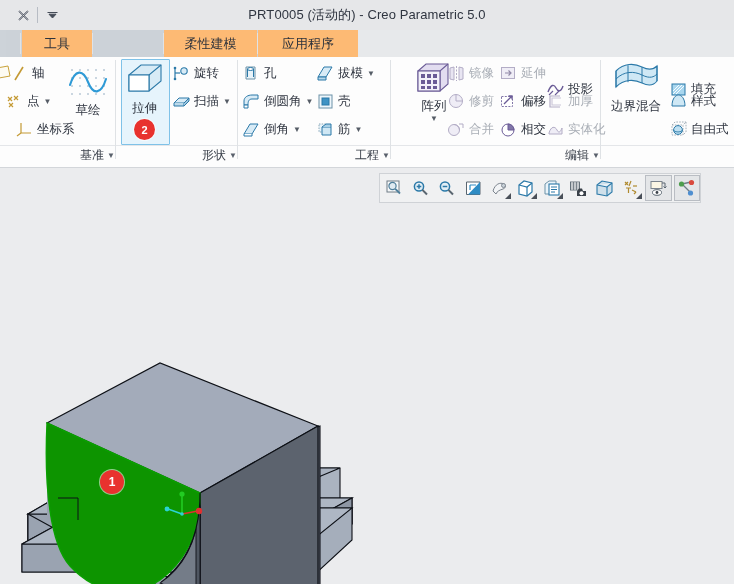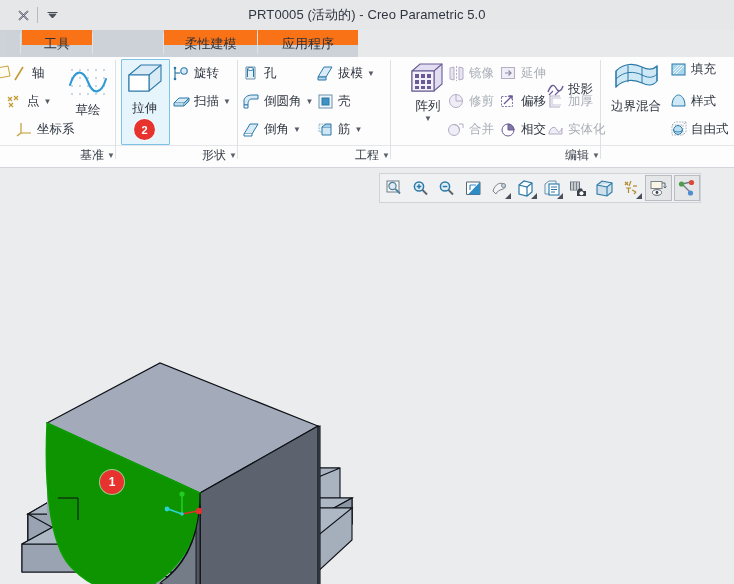--- a/index.html
+++ b/index.html
@@ -18,22 +18,22 @@
     color:#3b4250;font-size:13px;line-height:1;}
   .qat-sep{width:1px;height:16px;background:#b7bcc4;margin:0 5px 0 3px;}
   .qat-caret{width:18px;height:22px;display:flex;align-items:center;justify-content:center;
     color:#444b57;font-size:9px;}
   .title-text{position:absolute;left:0;top:0;width:734px;height:30px;line-height:30px;
     text-align:center;font-size:13px;color:#2f3540;letter-spacing:.1px;}
 
   
   .tabrow{position:absolute;left:0;top:30px;width:734px;height:27px;background:#ccd2d8;}
   .tabrow .tab-left-stub{position:absolute;left:0;top:0;width:6px;height:27px;background:#cdd3d9;}
-  .tab{position:absolute;top:0;height:15px;line-height:27px;text-align:center;
-    font-size:13px;color:#2d323b;background:#f97316;cursor:default;}
+  .tab{position:absolute;top:0;height:27px;line-height:27px;text-align:center;
+    font-size:13px;color:#2d323b;background:#fdba74;cursor:default;}
   .tab-seam{position:absolute;top:3px;width:1px;height:21px;background:#e2e6ea;opacity:.85;}
   .tabrow .filler{position:absolute;top:0;right:0;height:27px;background:#e7e9eb;}
 
   
   .ribbon{position:absolute;left:0;top:57px;width:734px;height:110px;background:#fdfdfd;
     border-bottom:1px solid #d3d6da;}
   .grp{position:absolute;top:0;height:110px;}
   .grp-sep{position:absolute;top:3px;width:1px;height:99px;background:#dfe2e5;}
   .grp-label{position:absolute;bottom:2px;left:0;width:100%;height:20px;line-height:20px;
     text-align:right;font-size:12px;color:#3b414b;}
@@ -316,21 +316,21 @@
       </div>
 
       <div class="grp-label">
         <span>工程</span><span class="ca">▼</span>
       </div>
     </div>
 
     <div class="grp" style="left:391px;width:209px">
       <div class="grp-divider" style="width:209px"></div>
 
-      <div class="bigitem" style="left:16px;top:4px;width:42px">
+      <div class="bigitem" style="left:22px;top:4px;width:42px">
         <span>
           <svg width="38" height="36" viewBox="0 0 38 36">
             <path d="M3 10 L11 3 L33 3 L33 23 L25 30 L3 30 Z" fill="#e2ddf0" stroke="#6a5b96" stroke-width="1.1"></path>
             <path d="M3 10 L25 10 L33 3" fill="none" stroke="#6a5b96" stroke-width="1.1"></path>
             <path d="M25 10 L25 30" fill="none" stroke="#6a5b96" stroke-width="1.1"></path>
             <rect x="3" y="10" width="22" height="20" fill="#f2f0f9" stroke="#6a5b96" stroke-width="1.1"></rect>
             <g fill="#6a5b96">
               <rect x="6" y="13" width="4" height="4"></rect>
                 <rect x="12" y="13" width="4" height="4"></rect>
                 <rect x="18" y="13" width="4" height="4"></rect>
@@ -450,21 +450,21 @@
         <span>
           <svg width="48" height="36" viewBox="0 0 48 36">
             <path d="M4 10 C12 2, 22 2, 30 6 C38 10, 42 8, 45 5 L45 20 C42 24, 38 26, 30 22 C22 18, 12 18, 4 26 Z" fill="#cfe8f5" stroke="#2b79a8" stroke-width="1.1"></path>
             <path d="M4 10 L4 26 M16 4.3 L16 21.2 M30 6 L30 22 M45 5 L45 20" stroke="#2b79a8" stroke-width="1" fill="none"></path>
             <path d="M4 18 C12 10, 22 10, 30 14 C38 18, 42 16, 45 13" stroke="#2b79a8" stroke-width="1" fill="none"></path>
           </svg>
         </span>
         <span class="biglbl">边界混合</span>
       </div>
 
-      <div class="item" style="left:68px;top:0">
+      <div class="item" style="left:68px;top:20px">
         <span class="ic">
           <svg width="19" height="19" viewBox="0 0 19 19">
             <rect x="3" y="4" width="13" height="11" fill="#a8d6ee" stroke="#2b79a8" stroke-width="1"></rect>
             <g stroke="#ffffff" stroke-width="0.9">
               <path d="M4 14 L13 5"></path>
                 <path d="M7 14 L15 6"></path>
                 <path d="M4 11 L10 5"></path>
             </g>
           </svg>
         </span>

